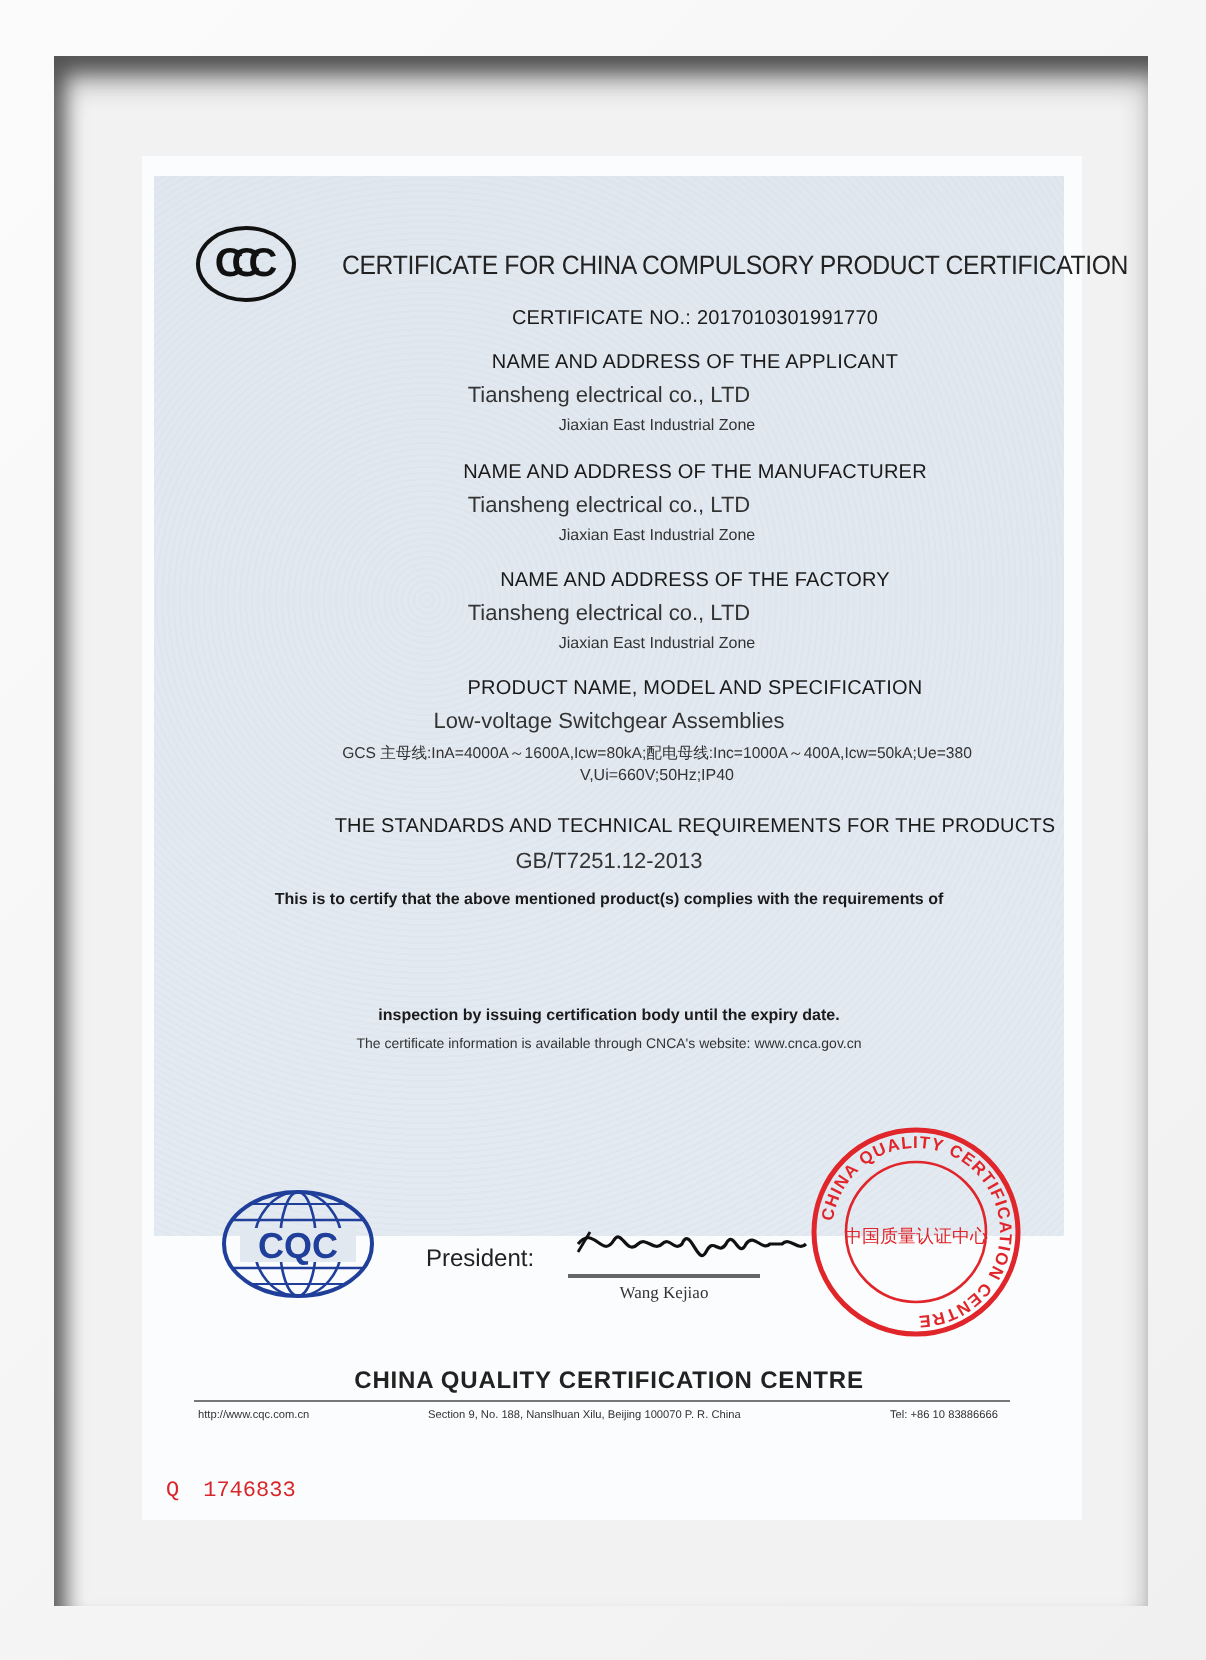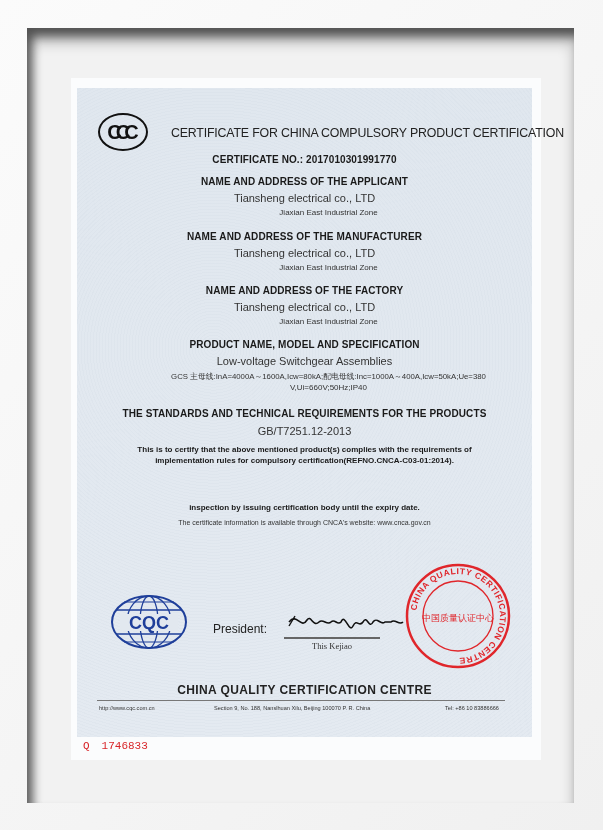--- a/index.html
+++ b/index.html
@@ -1,25 +1,25 @@
 <!DOCTYPE html>
 <html><head>
 <meta charset="utf-8">
 <style>
   html, body { margin:0; padding:0; }
   body { width:603px; height:830px; position:relative; overflow:hidden; background:#f4f4f4; font-family:"Liberation Sans", sans-serif; }
   .frame-outer { position:absolute; left:0; top:0; width:603px; height:830px; background:linear-gradient(135deg,#fbfbfb,#f0f0f0); }
   .frame-inner { position:absolute; left:27px; top:28px; width:547px; height:775px; background:#f2f2f2;
     box-shadow: inset 6px 8px 10px rgba(0,0,0,0.55), inset 0 14px 14px rgba(0,0,0,0.25); }
   .paper { position:absolute; left:71px; top:78px; width:470px; height:682px; background:#fbfcfd; }
-  .sheet { position:absolute; left:6px; top:10px; width:455px; height:649px; background:
+  .sheet { position:absolute; left:6px; top:10px; width:455px; height:530px; background:
     repeating-radial-gradient(circle at 30% 40%, #dde4ec 0 1px, #e4eaf1 1px 3px); }
   .sheet::after { content:""; position:absolute; inset:0; background:linear-gradient(180deg, rgba(220,228,236,0.5), rgba(228,234,241,0.4)); }
   .c { position:absolute; left:0; width:455px; text-align:center; color:#1a1a1a; z-index:2; }
-  .h { font-weight:bold; font-size:10px; letter-spacing:0.1px; }
+  .h { font-weight:normal; font-size:10px; letter-spacing:0.1px;padding-left:43px; }
   .n { font-size:11px; color:#333; }
   .s { font-size:8px; color:#333;margin-left:24px; }
   .title { position:absolute; left:94px; top:37px; font-size:13.3px; color:#222; letter-spacing:-0.2px; z-index:2; transform:scaleX(0.93); transform-origin:left; white-space:nowrap; }
   .ccc-logo { position:absolute; left:21px; top:25px; width:50px; height:38px; border:2.5px solid #111; border-radius:50%; z-index:2; display:flex; align-items:center; justify-content:center; font-weight:bold; font-size:20px; letter-spacing:-6px; color:#111; box-sizing:border-box; padding-right:6px; }
   .cqc-logo { position:absolute; left:33px; top:506px; width:78px; height:56px; z-index:2; }
   .seal { position:absolute; left:328px; top:475px; width:106px; height:106px; z-index:3; }
   .president { position:absolute; left:136px; top:534px; font-size:12px; color:#222; z-index:2; }
   .sig { position:absolute; left:210px; top:520px; width:140px; height:26px; z-index:2; }
   .sigline { position:absolute; left:207px; top:549px; width:96px; height:1.5px; background:#666; z-index:2; }
   .signame { position:absolute; left:207px; top:553px; width:96px; text-align:center; font-family:"Liberation Serif", serif; font-size:8.5px; color:#333; z-index:2; }
@@ -63,21 +63,20 @@
 
     <div class="c n" style="top:267px;">Low-voltage Switchgear Assemblies</div>
     <div class="c h" style="top:251px;">PRODUCT NAME, MODEL AND SPECIFICATION</div>
     <div class="c s" style="top:283px; font-size:7.8px;">GCS  主母线:InA=4000A～1600A,Icw=80kA;配电母线:Inc=1000A～400A,Icw=50kA;Ue=380</div>
     <div class="c s" style="top:295px;">V,Ui=660V;50Hz;IP40</div>
 
     <div class="c h" style="top:320px;">THE STANDARDS AND TECHNICAL REQUIREMENTS FOR THE PRODUCTS</div>
     <div class="c n" style="top:337px;">GB/T7251.12-2013</div>
 
     <div class="c" style="top:357px; font-size:8px; font-weight:bold;">This is to certify that the above mentioned product(s) complies with the requirements of</div>
-    <div class="c" style="top:368px; font-size:8px; font-weight:bold;">implementation rules for compulsory certification(REFNO.CNCA-C03-01:2014).</div>
 
 
     <div class="c" style="top:415px; font-size:8px; font-weight:bold;">inspection by issuing certification body until the expiry date.</div>
     <div class="c" style="top:431px; font-size:7px; color:#333;">The certificate information is available through CNCA's website: www.cnca.gov.cn</div>
 
     <svg class="cqc-logo" viewBox="0 0 78 56">
       <ellipse cx="39" cy="28" rx="37" ry="26" fill="none" stroke="#1f3f9a" stroke-width="2"></ellipse>
       <ellipse cx="39" cy="28" rx="22" ry="26" fill="none" stroke="#1f3f9a" stroke-width="1.3"></ellipse>
       <ellipse cx="39" cy="28" rx="9" ry="26" fill="none" stroke="#1f3f9a" stroke-width="1.3"></ellipse>
       <line x1="6" y1="16" x2="72" y2="16" stroke="#1f3f9a" stroke-width="1.3"></line>
@@ -87,21 +86,21 @@
       <rect x="10" y="20" width="58" height="17" fill="#e2e8ef"></rect>
       <text x="39" y="35" text-anchor="middle" font-family="Liberation Sans, sans-serif" font-weight="bold" font-size="18" fill="#1f3f9a">CQC</text>
     </svg>
 
     <div class="president">President:</div>
     <svg class="sig" viewBox="0 0 140 26">
       <path d="M2 14 C10 4,14 22,20 12 C24 6,26 20,32 14 C36 10,40 18,44 14 C48 10,50 18,54 14 C58 4,62 26,66 18 C70 10,72 20,76 14 C80 6,82 22,86 14 C90 8,94 18,98 14 L104 14 C108 10,112 18,116 14" fill="none" stroke="#111" stroke-width="1.6"></path>
       <path d="M8 8 L2 18" stroke="#111" stroke-width="1.4"></path>
     </svg>
     <div class="sigline"></div>
-    <div class="signame">This Kejiao</div>
+    <div class="signame">Wang Kejiao</div>
 
     <svg class="seal" viewBox="0 0 106 106">
       <defs>
         <path id="sealArc" d="M53 53 m-42 0 a42 42 0 1 1 84 0 a42 42 0 1 1 -84 0"></path>
       </defs>
       <circle cx="53" cy="53" r="51" fill="none" stroke="#e0262b" stroke-width="2.5"></circle>
       <circle cx="53" cy="53" r="35" fill="none" stroke="#e0262b" stroke-width="1.3"></circle>
       <text font-family="Liberation Sans, sans-serif" font-size="8.5" font-weight="bold" fill="#e0262b" letter-spacing="0.6">
         <textPath href="#sealArc" startOffset="2%">CHINA QUALITY CERTIFICATION CENTRE</textPath>
       </text>

